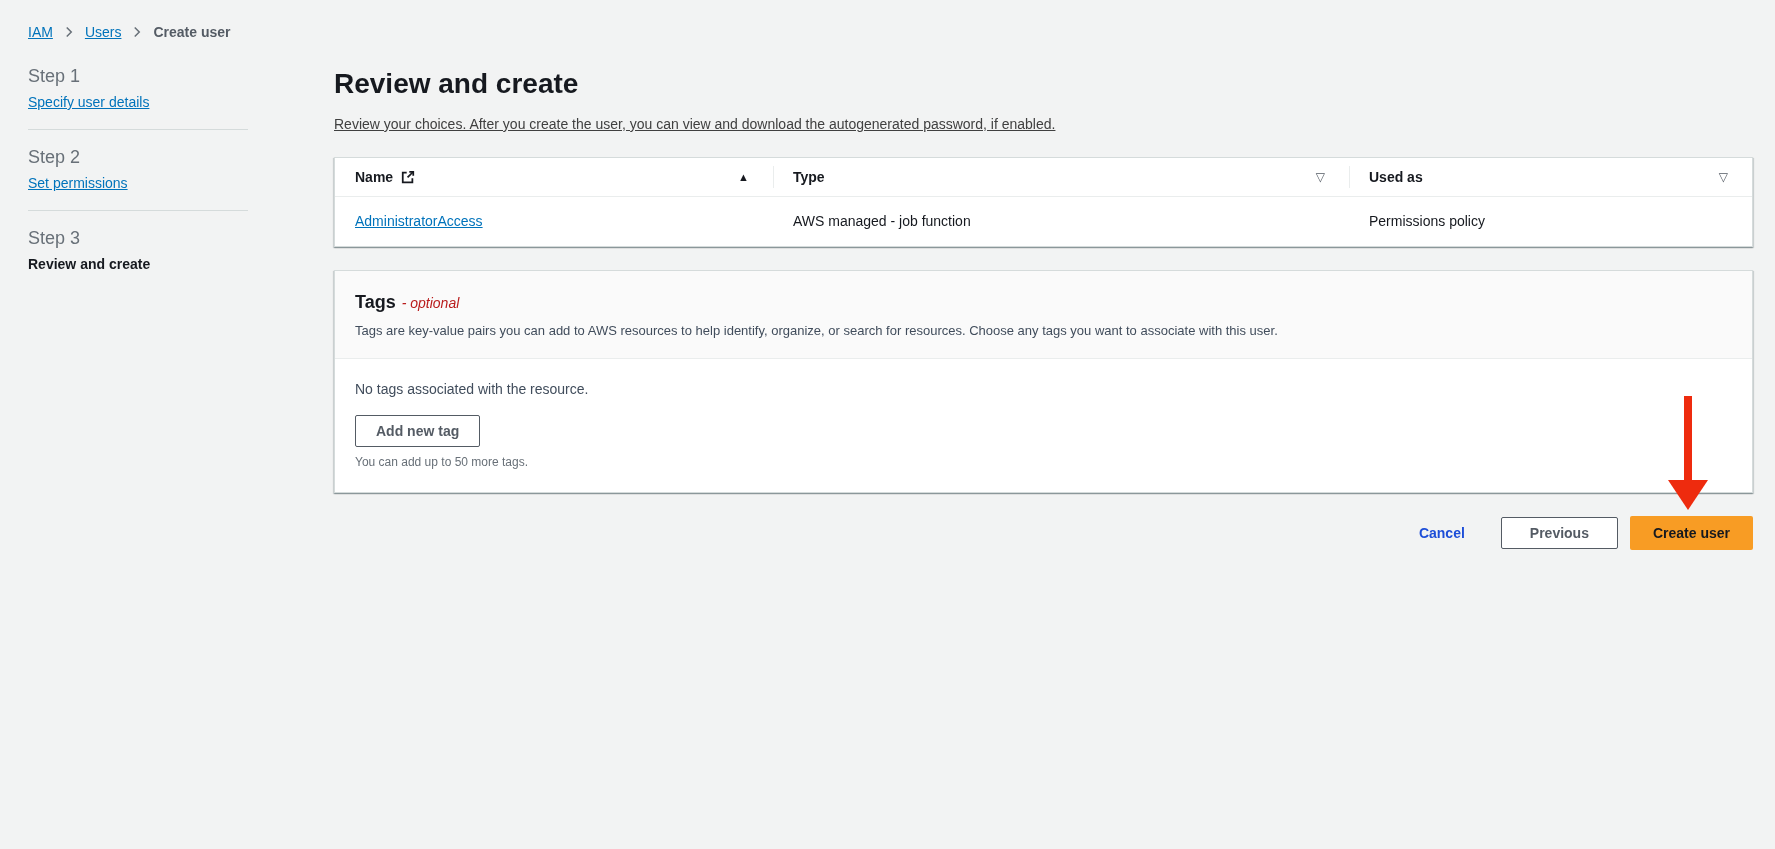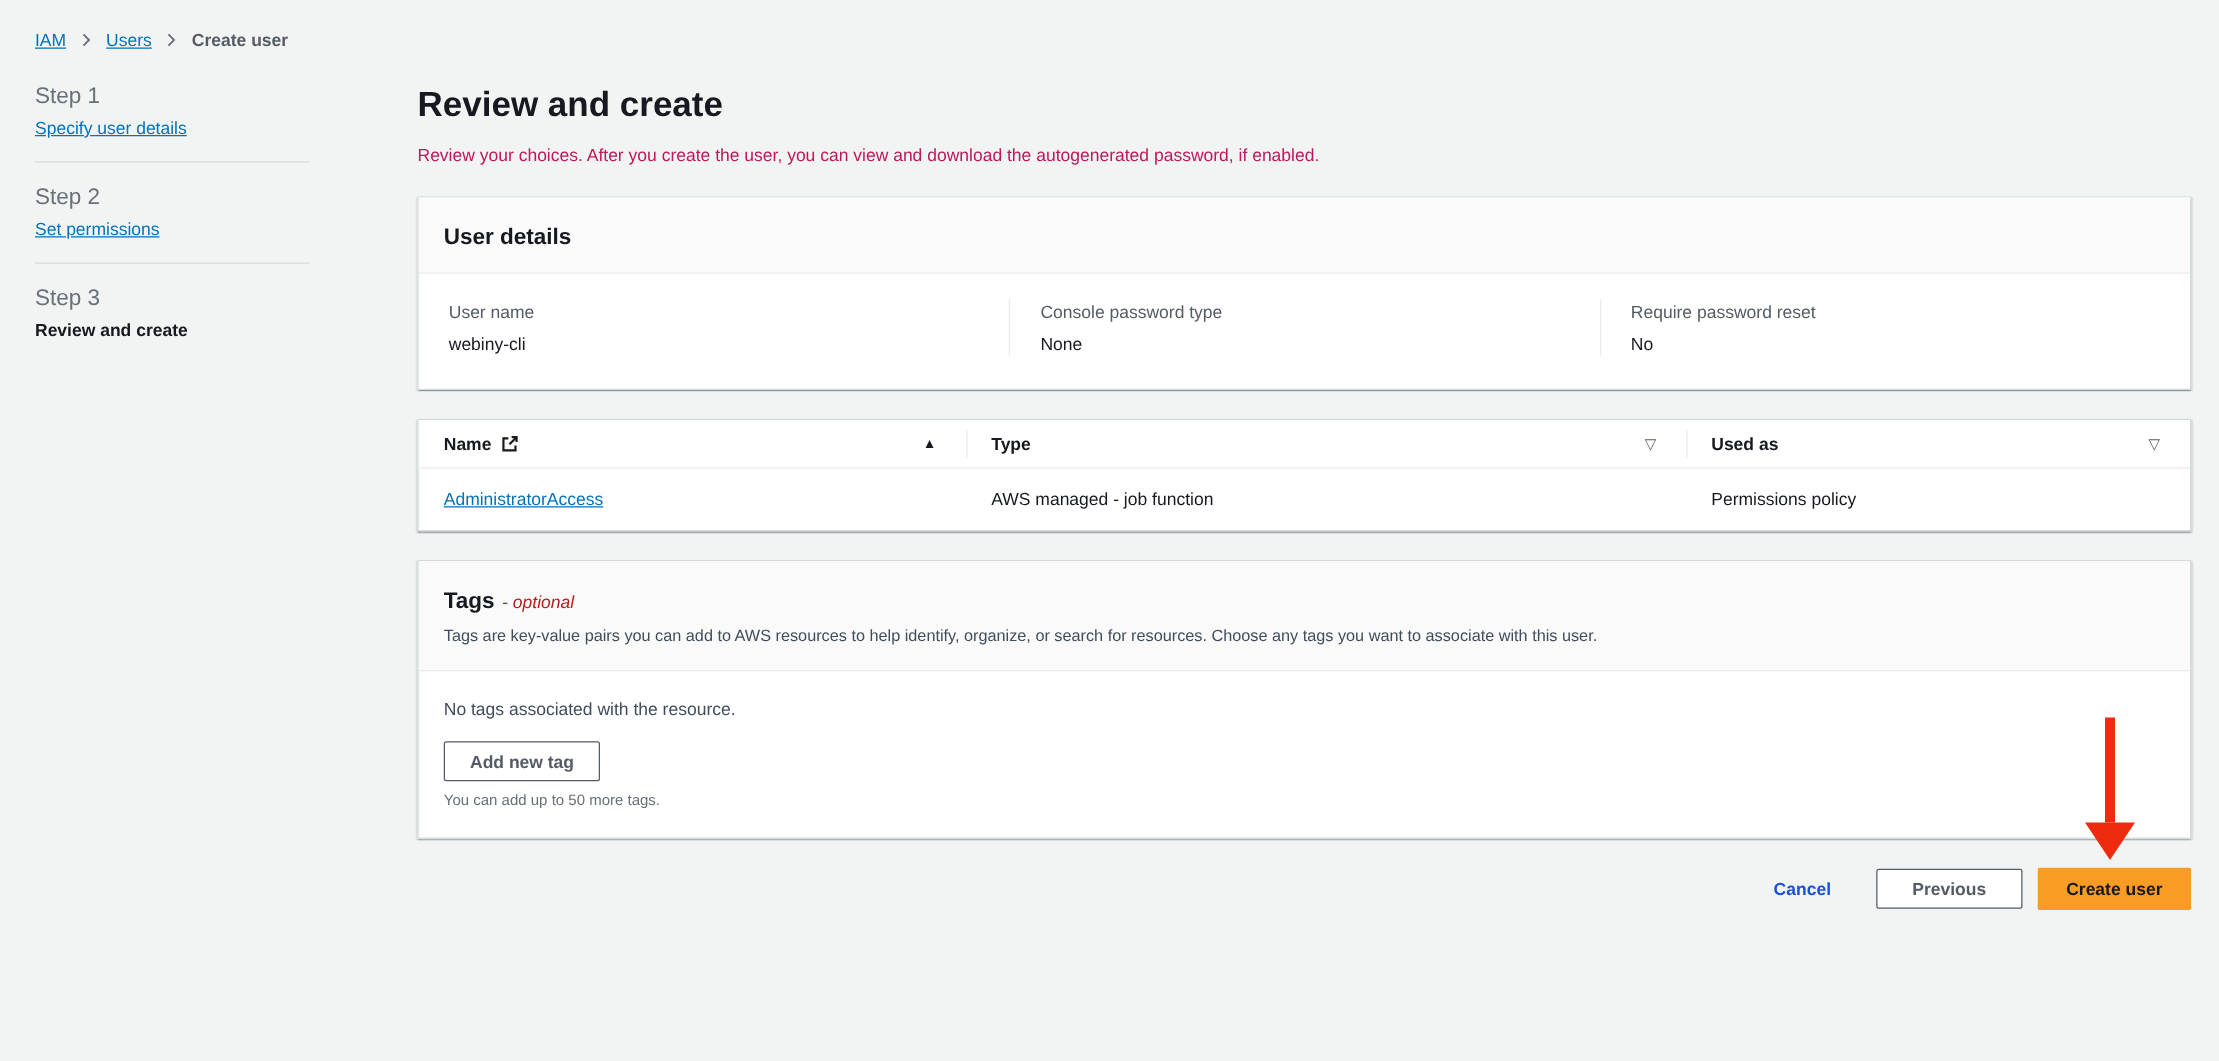--- a/index.html
+++ b/index.html
@@ -22,21 +22,21 @@
   
   .layout { display: flex; margin-top: 24px; }
   .steps-nav { width: 220px; margin-right: 86px; flex: none; }
   .step-label { color: #687078; font-size: 18px; line-height: 20px; }
   .step-title-link { display: inline-block; margin-top: 6px; color: #0073bb; text-decoration: underline; line-height: 20px; cursor: pointer; }
   .step-title-current { margin-top: 6px; font-weight: 700; color: #16191f; line-height: 20px; }
   .step-divider { border: none; border-top: 1px solid #d5dbdb; margin: 17px 0; }
 
   .main { width: 1419px; flex: none; }
   h1.page-title { font-size: 28px; font-weight: 700; line-height: 36px; color: #16191f; }
-  .page-desc { margin-top: 12px; color: #be185d; line-height: 20px; }
+  .page-desc { margin-top: 12px; color: #404040; line-height: 20px; text-decoration: underline; }
 
   
   .card {
     background: #ffffff;
     border: 1px solid #d5dbdb;
     box-shadow: 0 1px 1px 0 rgba(0,28,36,.25), 1px 1px 1px 0 rgba(0,28,36,.12), -1px 1px 1px 0 rgba(0,28,36,.12);
     margin-top: 23px;
   }
   .card-header {
     background: #fafafa;
@@ -172,39 +172,20 @@
         <div class="step-label">Step 3</div>
         <div class="step-title-current">Review and create</div>
       </div>
     </aside>
 
     <main class="main">
 
       <h1 class="page-title">Review and create</h1>
       <p class="page-desc">Review your choices. After you create the user, you can view and download the autogenerated password, if enabled.</p>
 
-      <section class="card">
-        <header class="card-header">
-          <h2>User details</h2>
-        </header>
-        <div class="detail-columns">
-          <div class="detail-col">
-            <div class="detail-label">User name</div>
-            <div class="detail-value">webiny-cli</div>
-          </div>
-          <div class="detail-col">
-            <div class="detail-label">Console password type</div>
-            <div class="detail-value">None</div>
-          </div>
-          <div class="detail-col">
-            <div class="detail-label">Require password reset</div>
-            <div class="detail-value">No</div>
-          </div>
-        </div>
-      </section>
 
       <section class="card">
         <div class="perm-table">
           <div class="thead">
             <div class="th">
               <span>Name</span>
               <svg class="ext-link-icon" viewBox="0 0 16 16">
                 <path d="M13 9.5 V14 H2 V3 H6.5"></path>
                   <path d="M9.5 2 H14 V6.5"></path>
                   <path d="M14 2 L7.5 8.5"></path>

